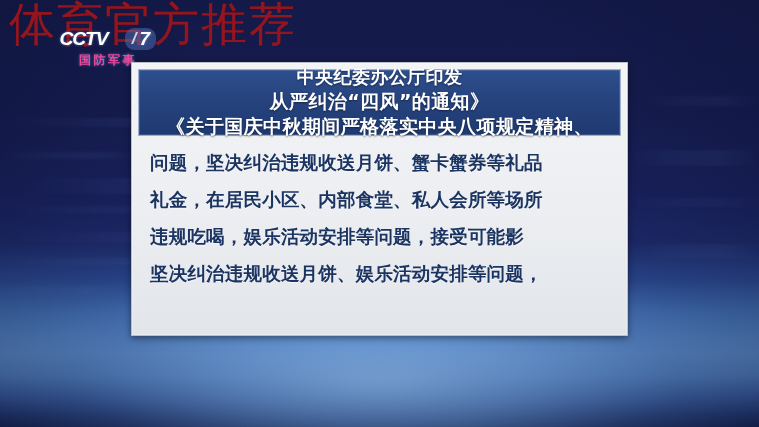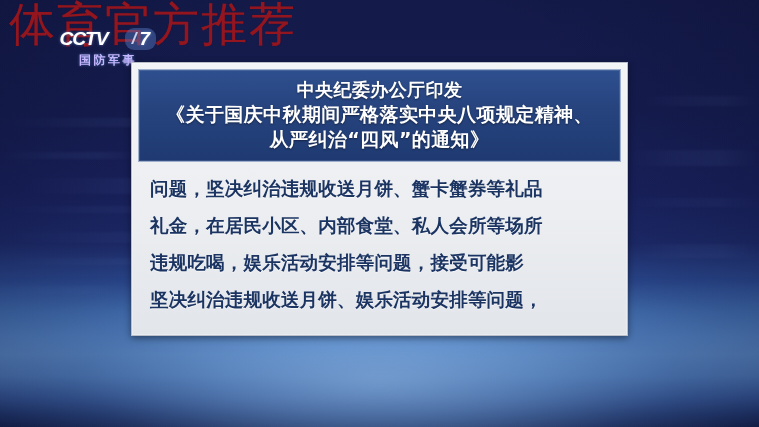--- a/index.html
+++ b/index.html
@@ -139,40 +139,40 @@
     font-style: italic;
     color: #ffffff;
     text-shadow: 0 0 3px rgba(140,180,255,0.55);
   }
   .logo-sub {
     margin-top: 2px;
     text-align: center;
     font-size: 12px;
     font-weight: 700;
     letter-spacing: 2.5px;
-    color: #c4b5fd;
+    color: #ec4899;
     text-shadow: 0 0 3px rgba(120,160,245,0.6);
     font-family: "DejaVu Sans", "Liberation Sans", sans-serif;
   }
 
   
   .card {
     position: absolute;
     left: 131px;
     top: 62px;
     width: 497px;
     height: 274px;
     background: linear-gradient(to bottom, #f3f4f6 0%, #eceef1 55%, #e2e5ea 100%);
     border: 1px solid #b9bec8;
     box-shadow: 0 2px 7px rgba(0,0,0,0.45), 0 0 0 1px rgba(255,255,255,0.28) inset;
     box-sizing: border-box;
     padding: 6px;
   }
   .card-header {
-    height: 93px;
+    height: 67px;
     box-sizing: border-box;
     background: linear-gradient(to bottom, #2e4f8e 0%, #27447f 40%, #1f3a72 100%);
     border: 1px solid #9fb0cf;
     box-shadow: 0 0 0 1px rgba(255,255,255,0.12) inset;
     display: flex;
     flex-direction: column;
     align-items: center;
     justify-content: center;
     padding: 4px 8px 6px;
   }
@@ -237,22 +237,22 @@
         <span class="logo-seven">7</span>
       </span>
     </div>
     <div class="logo-sub">国防军事</div>
   </div>
 
   <div class="card">
 
     <div class="card-header">
       <div class="t-line l1">中央纪委办公厅印发</div>
+      <div class="t-line l3">从严纠治“四风”的通知》</div>
       <div class="t-line l2">《关于国庆中秋期间严格落实中央八项规定精神、</div>
-      <div class="t-line l3">从严纠治“四风”的通知》</div>
     </div>
 
     <div class="card-body">
       <div class="b-line">问题，坚决纠治违规收送月饼、蟹卡蟹券等礼品</div>
       <div class="b-line">礼金，在居民小区、内部食堂、私人会所等场所</div>
       <div class="b-line">违规吃喝，娱乐活动安排等问题，接受可能影</div>
       <div class="b-line">坚决纠治违规收送月饼、娱乐活动安排等问题，</div>
     </div>
 
   </div>

